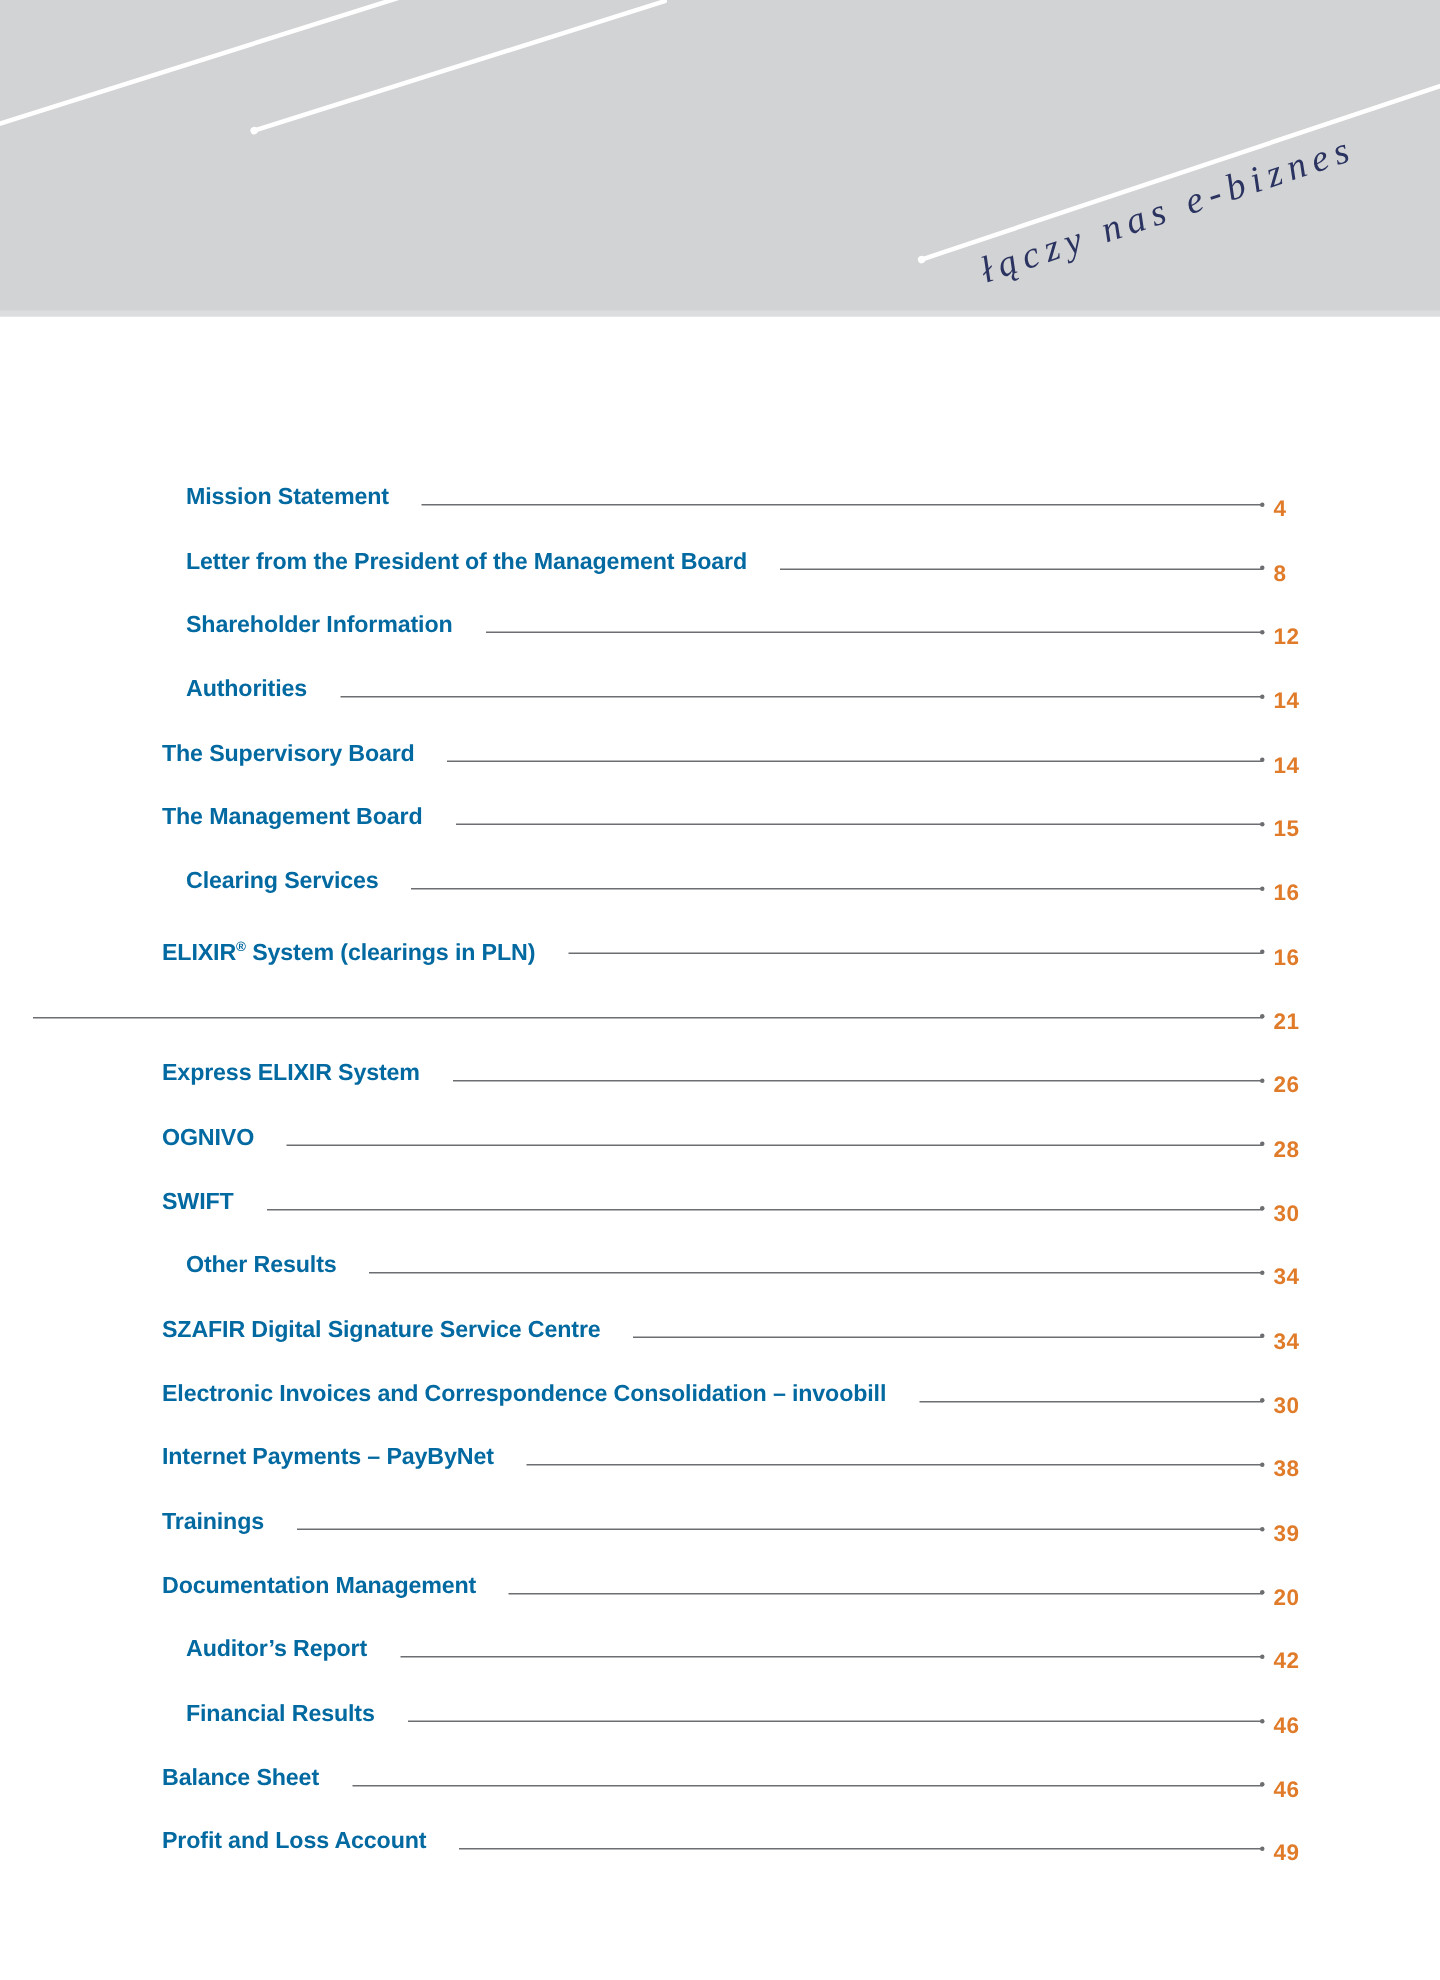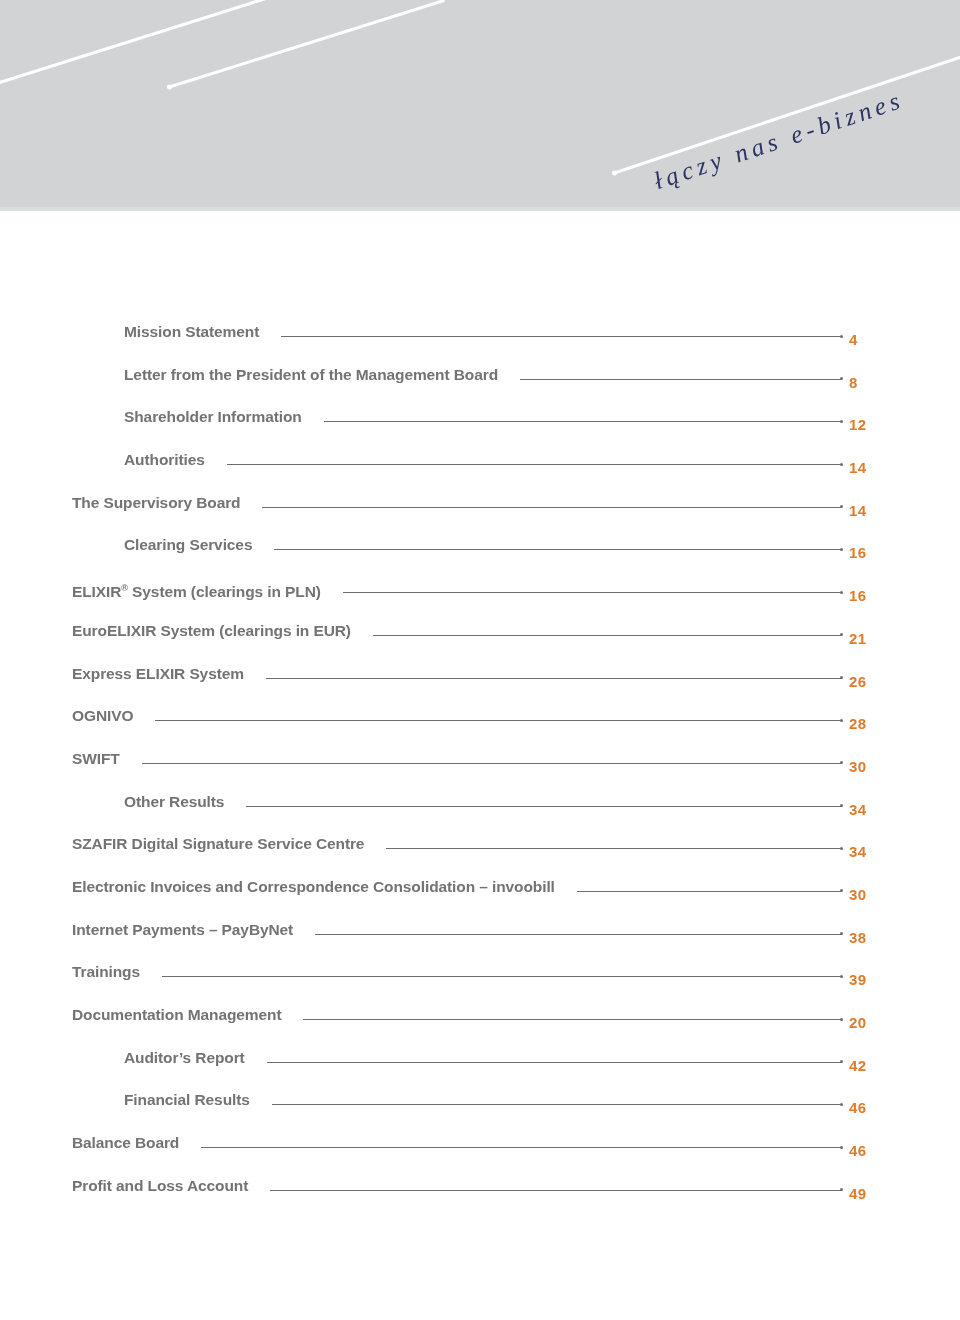--- a/index.html
+++ b/index.html
@@ -102,27 +102,27 @@
   }
   .toc-row {
     position: relative;
     height: 42.7px;
     display: flex;
     align-items: flex-start;
   }
   .toc-label {
     font-size: 15.5px;
     font-weight: bold;
-    color: #737373;
+    color: #0369a1;
     white-space: nowrap;
     line-height: 20px;
     letter-spacing: -0.1px;
   }
   .toc-row[data-level="0"] .toc-label { margin-left: 124px; }
-  .toc-row[data-level="1"] .toc-label { margin-left: 72px; }
+  .toc-row[data-level="1"] .toc-label { margin-left: 108px; }
 
   .leader {
     position: relative;
     flex: 1 1 auto;
     margin-left: 22px;
     margin-right: 118px;
     height: 20px;
   }
   .leader::after {
     content: "";
@@ -206,36 +206,42 @@
       </div>
       <div class="page-num">14</div>
     </div>
     <div class="toc-row" data-level="1">
       <div class="toc-label">The Supervisory Board</div>
       <div class="leader">
         <span class="dot"></span>
       </div>
       <div class="page-num">14</div>
     </div>
+    <div class="toc-row" data-level="1">
+      <div class="toc-label">The Management Board</div>
+      <div class="leader">
+        <span class="dot"></span>
+      </div>
+      <div class="page-num">15</div>
+    </div>
     <div class="toc-row" data-level="0">
       <div class="toc-label">Clearing Services</div>
       <div class="leader">
         <span class="dot"></span>
       </div>
       <div class="page-num">16</div>
     </div>
     <div class="toc-row" data-level="1">
       <div class="toc-label">ELIXIR<span class="reg">®</span><span> System (clearings in PLN)</span></div>
       <div class="leader">
         <span class="dot"></span>
       </div>
       <div class="page-num">16</div>
     </div>
     <div class="toc-row" data-level="1">
-      <div class="toc-label">EuroELIXIR System (clearings in EUR)</div>
       <div class="leader">
         <span class="dot"></span>
       </div>
       <div class="page-num">21</div>
     </div>
     <div class="toc-row" data-level="1">
       <div class="toc-label">Express ELIXIR System</div>
       <div class="leader">
         <span class="dot"></span>
       </div>
@@ -305,21 +311,21 @@
       <div class="page-num">42</div>
     </div>
     <div class="toc-row" data-level="0">
       <div class="toc-label">Financial Results</div>
       <div class="leader">
         <span class="dot"></span>
       </div>
       <div class="page-num">46</div>
     </div>
     <div class="toc-row" data-level="1">
-      <div class="toc-label">Balance Board</div>
+      <div class="toc-label">Balance Sheet</div>
       <div class="leader">
         <span class="dot"></span>
       </div>
       <div class="page-num">46</div>
     </div>
     <div class="toc-row" data-level="1">
       <div class="toc-label">Profit and Loss Account</div>
       <div class="leader">
         <span class="dot"></span>
       </div>

